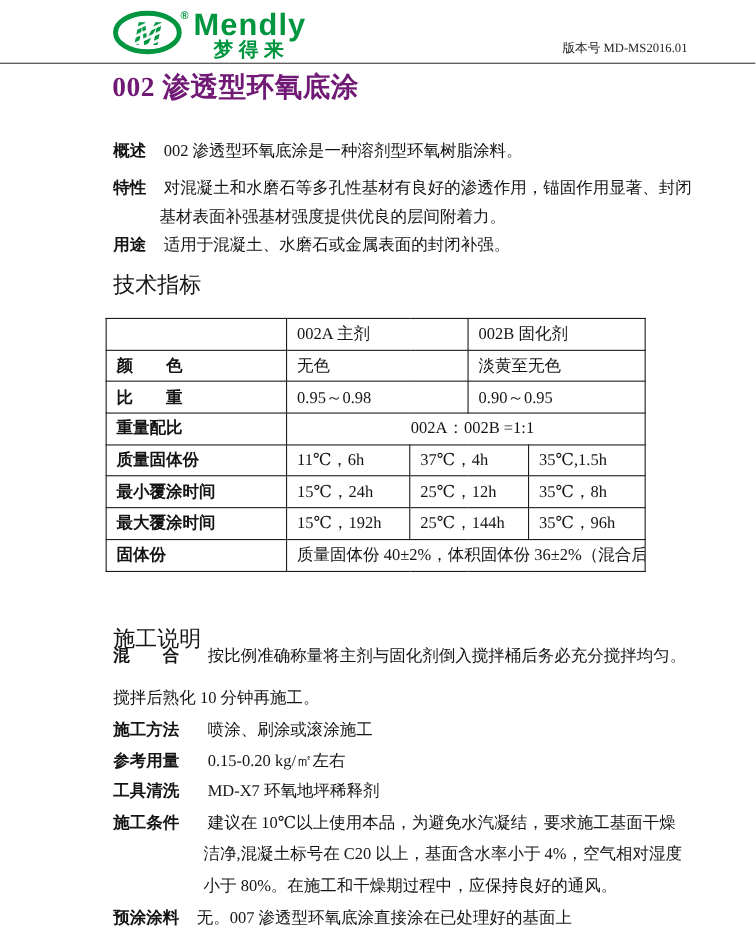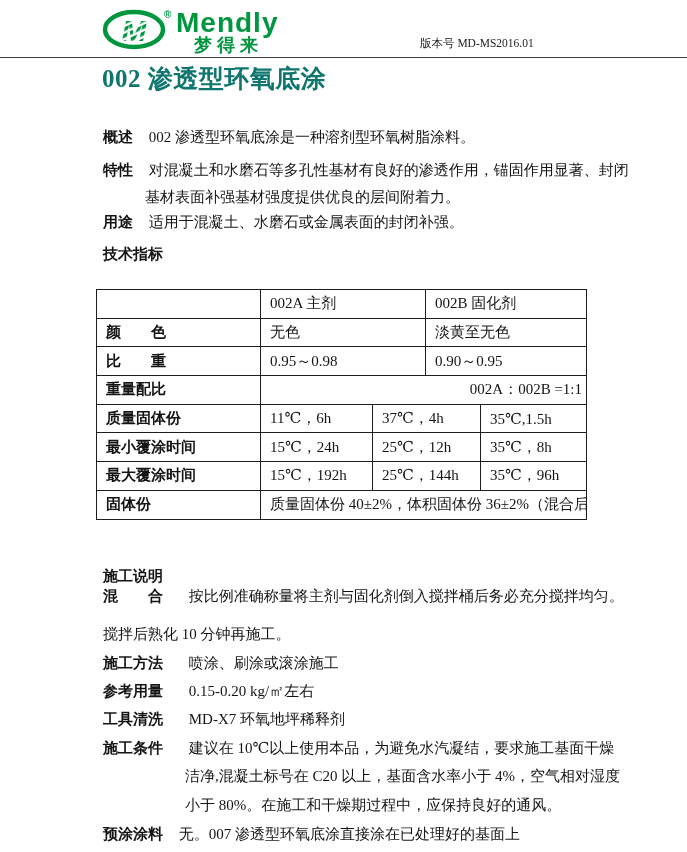--- a/index.html
+++ b/index.html
@@ -8,40 +8,40 @@
     position:relative;width:687px;height:852px;background:#ffffff;
     font-family:"Liberation Serif","DejaVu Serif",serif;color:#111;
     overflow:hidden;
   }
   .abs{position:absolute;white-space:nowrap}
   
   .logo-svg{left:101px;top:5px}
   .reg-mark{left:164px;top:9px;font-size:10px;font-weight:bold;color:#009640;font-family:"Liberation Sans",sans-serif}
   .brand{left:176px;top:7px;font-family:"Liberation Sans",sans-serif;font-weight:bold;font-size:28px;color:#009640;letter-spacing:1px}
   .brand-cn{left:194px;top:33px;font-weight:bold;font-size:18px;color:#009640;letter-spacing:5px}
-  .version{left:420px;top:36px;width:205px;font-size:11.5px;color:#222}
+  .version{left:420px;top:36px;width:205px;text-align:right;font-size:11.5px;color:#222}
   .rule{position:absolute;left:0;top:57px;width:687px;height:1px;background:#3c3c3c}
   
-  .title{left:102px;top:62px;font-size:25px;font-weight:bold;color:#0f766e;letter-spacing:0.5px}
+  .title{left:102px;top:62px;font-size:25px;font-weight:bold;color:#701a75;letter-spacing:0.5px}
   
   .line{font-size:15px;color:#141414}
   .lab1{display:inline-block;min-width:42px;font-weight:bold}
   .lab2{display:inline-block;min-width:82px;font-weight:bold}
-  .heading{font-size:15px;font-weight:bold;color:#141414}
+  .heading{font-size:20px;font-weight:normal;color:#141414}
   
   .spec-table{
     position:absolute;left:96px;top:289px;width:490px;
     border-collapse:collapse;table-layout:fixed;font-size:15px;color:#141414;
   }
   .spec-table td{
     border:1px solid #1c1c1c;height:28.7px;vertical-align:middle;
     padding:0 4px 0 9px;overflow:hidden;white-space:nowrap;
   }
   .spec-table td.lbl{font-weight:bold}
-  .spec-table td.ctr{text-align:right;padding-left:16px}
+  .spec-table td.ctr{text-align:center;padding-left:16px}
 </style>
 </head>
 <body>
 
 <div class="page">
 
   <div class="abs logo-svg">
     <svg width="80" height="50" viewBox="0 0 80 50" xmlns="http://www.w3.org/2000/svg">
       <defs>
         <pattern id="mstripe" width="6" height="6" patternUnits="userSpaceOnUse" patternTransform="rotate(65)">

